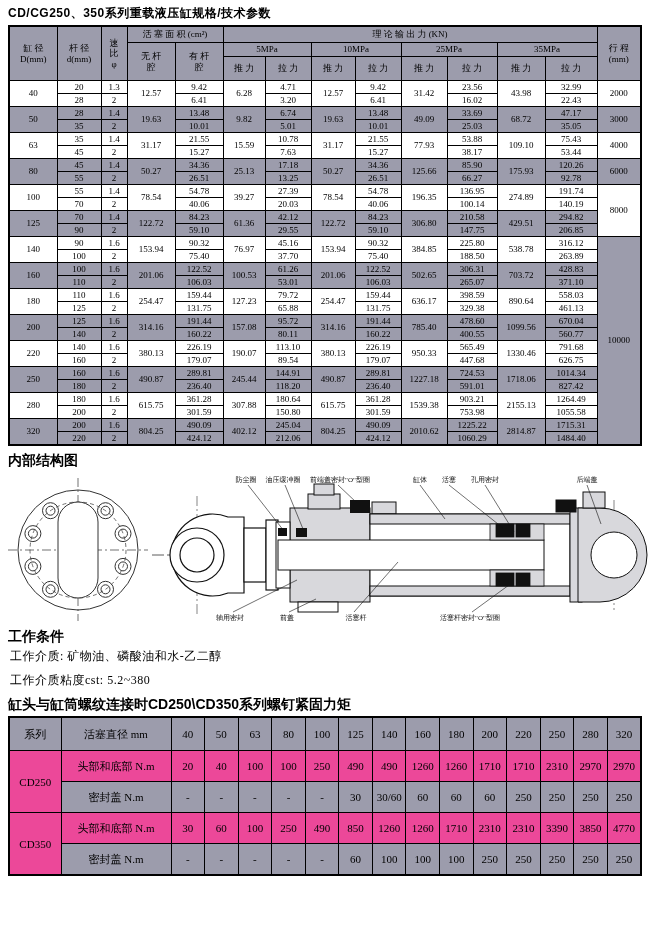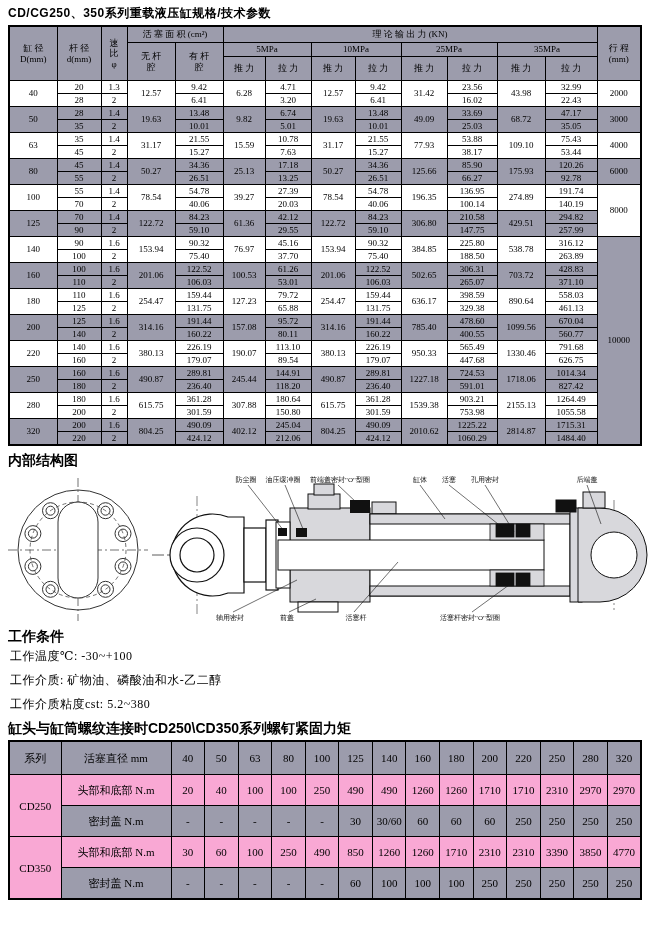--- a/index.html
+++ b/index.html
@@ -44,21 +44,21 @@
   table.torque{
     border-collapse:collapse; table-layout:fixed; width:634px;
     margin:2px 8px 0 8px; border:2px solid #000; font-size:11px;
   }
   .torque th,.torque td{
     border:1px solid #000; text-align:center; vertical-align:middle;
     padding:0; overflow:hidden;
   }
   .torque thead th{ background:var(--shade); font-weight:normal; height:32px; }
   .torque tbody td{ height:30px; }
-  .torque td.bg-white{ background:#f9a8d4; }
+  .torque td.bg-white{ background:#ec4899; }
   .torque td.shadec{ background:var(--shade); }
 </style>
 </head>
 <body>
 
 <div class="doc-title">CD/CG250、350系列重载液压缸规格/技术参数</div>
 
 <table class="spec">
   <colgroup>
     <col style="width:48px">
@@ -252,21 +252,21 @@
         <td rowspan="2">429.51</td>
         <td>294.82</td>
       </tr>
       <tr class="shade">
         <td>90</td>
         <td>2</td>
         <td>59.10</td>
         <td>29.55</td>
         <td>59.10</td>
         <td>147.75</td>
-        <td>257.99</td>
+        <td>206.85</td>
       </tr>
       <tr>
         <td rowspan="2">140</td>
         <td>90</td>
         <td>1.6</td>
         <td rowspan="2">153.94</td>
         <td>90.32</td>
         <td rowspan="2">76.97</td>
         <td>45.16</td>
         <td rowspan="2">153.94</td>
@@ -569,21 +569,20 @@
     <text x="230" y="148">轴用密封</text>
     <text x="287" y="148">前盖</text>
     <text x="356" y="148">活塞杆</text>
     <text x="470" y="148">活塞杆密封"O"型圈</text>
   </g>
 </svg>
 </div>
 
 <div class="section-title">工作条件</div>
 <div class="wc-lines">
-    <div class="wc-line">工作温度℃: -30~+100</div>
     <div class="wc-line">工作介质: 矿物油、磷酸油和水-乙二醇</div>
     <div class="wc-line">工作介质粘度cst: 5.2~380</div>
   </div>
 
 <div class="section-title">缸头与缸筒螺纹连接时CD250\CD350系列螺钉紧固力矩</div>
 
 <table class="torque">
   <colgroup>
     <col style="width:52px">
       <col style="width:110px">

